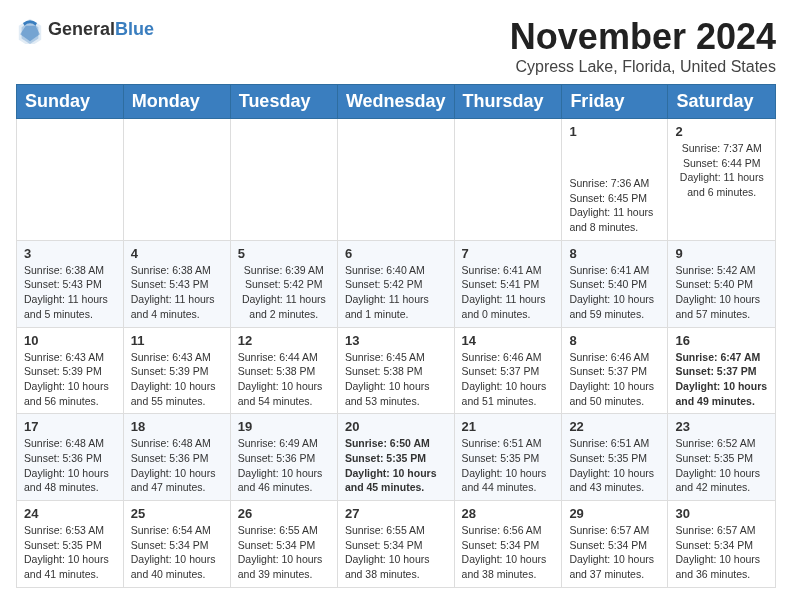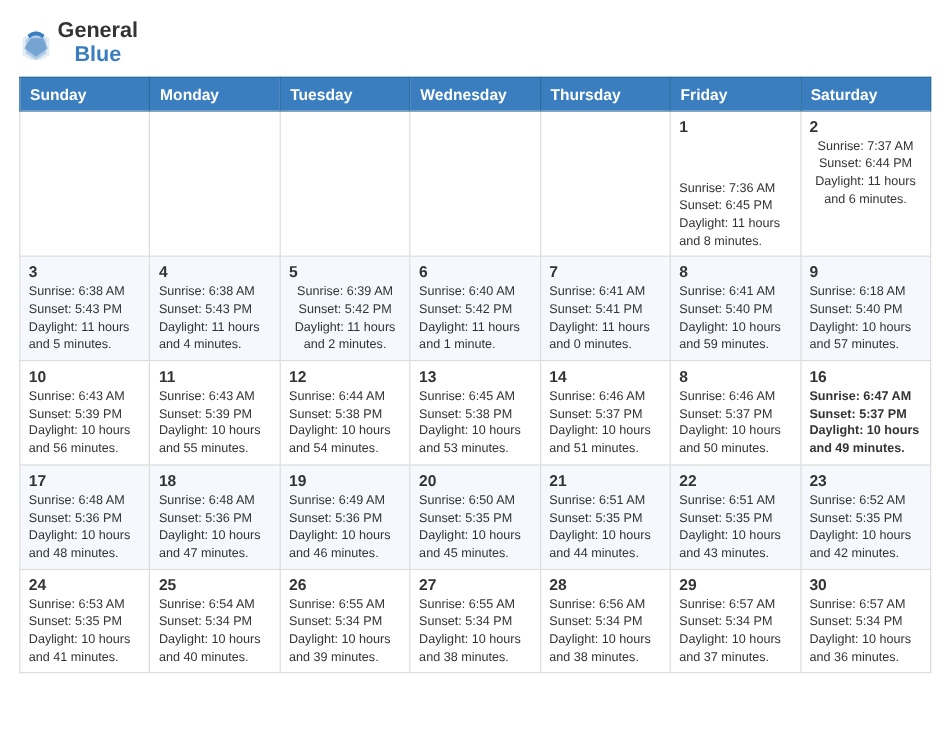--- a/index.html
+++ b/index.html
@@ -16,23 +16,22 @@
       align-items: flex-start;
       margin-bottom: 8px;
     }
     .logo {
       display: flex;
       align-items: center;
       gap: 4px;
     }
     .logo-text {
       display: flex;
-      flex-direction: column;
+      flex-direction: row;
       line-height: 1.1;
-      text-align: center;
     }
     .logo-general {
       font-size: 18px;
       font-weight: bold;
       color: #333;
     }
     .logo-blue {
       font-size: 18px;
       font-weight: bold;
       color: #3a7ebf;
@@ -56,21 +55,21 @@
     .calendar-table {
       width: 100%;
       border-collapse: collapse;
       border: 1px solid #ccc;
     }
     .calendar-table th {
       background-color: #3a7ebf;
       color: #fff;
       text-align: left;
       padding: 6px 8px;
-      font-size: 13px;
+      font-size: 18px;
       border: 1px solid #2e6da0;
     }
     .calendar-table td {
       vertical-align: top;
       padding: 5px 7px;
       border: 1px solid #ddd;
       font-size: 11px;
       color: #333;
       width: calc(100% / 7);
       min-height: 80px;
@@ -107,20 +106,22 @@
       <polygon points="20,8 32,16 32,32 20,40 8,32 8,16" fill="#3a7ebf" opacity="0.3"></polygon>
       <polygon points="14,14 28,14 34,26 20,36 6,26" fill="#3a7ebf" opacity="0.5"></polygon>
       <path d="M10,10 Q20,2 30,10 L28,14 Q20,7 12,14 Z" fill="#3a7ebf"></path>
     </svg>
     <div class="logo-text">
       <span class="logo-general">General</span>
       <span class="logo-blue">Blue</span>
     </div>
   </div>
   <div class="title-area">
+    <div class="month-title">November 2024</div>
+    <div class="location-subtitle">Cypress Lake, Florida, United States</div>
   </div>
 </div>
 
 <table class="calendar-table">
   <thead>
     <tr>
     <th>Sunday</th>
         <th>Monday</th>
         <th>Tuesday</th>
         <th>Wednesday</th>
@@ -189,21 +190,21 @@
         </td>
         <td>
           <span class="day-number">8</span>
           <div class="day-info" style="white-space: pre-line;">Sunrise: 6:41 AM
 Sunset: 5:40 PM
 Daylight: 10 hours
 and 59 minutes.</div>
         </td>
         <td>
           <span class="day-number">9</span>
-          <div class="day-info" style="white-space: pre-line;">Sunrise: 6:18 AM
+          <div class="day-info" style="white-space: pre-line;">Sunrise: 5:42 AM
 Sunset: 5:40 PM
 Daylight: 10 hours
 and 57 minutes.</div>
         </td>
       </tr>
       <tr>
         <td>
           <span class="day-number">10</span>
           <div class="day-info" style="white-space: pre-line;">Sunrise: 6:43 AM
 Sunset: 5:39 PM
@@ -270,21 +271,21 @@
         </td>
         <td>
           <span class="day-number">19</span>
           <div class="day-info" style="white-space: pre-line;">Sunrise: 6:49 AM
 Sunset: 5:36 PM
 Daylight: 10 hours
 and 46 minutes.</div>
         </td>
         <td>
           <span class="day-number">20</span>
-          <div class="day-info" style="white-space: pre-line;">Sunrise: 6:50 AM
+          <div class="day-info" style="white-space: pre-line; font-weight: bold;">Sunrise: 6:50 AM
 Sunset: 5:35 PM
 Daylight: 10 hours
 and 45 minutes.</div>
         </td>
         <td>
           <span class="day-number">21</span>
           <div class="day-info" style="white-space: pre-line;">Sunrise: 6:51 AM
 Sunset: 5:35 PM
 Daylight: 10 hours
 and 44 minutes.</div>

